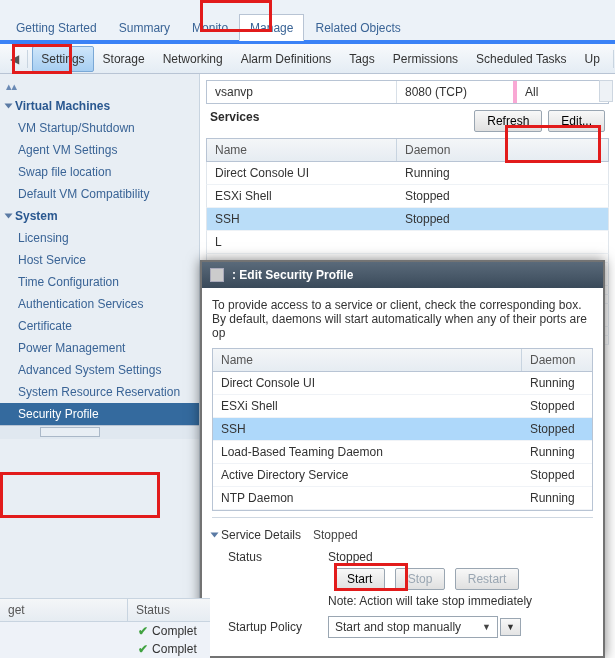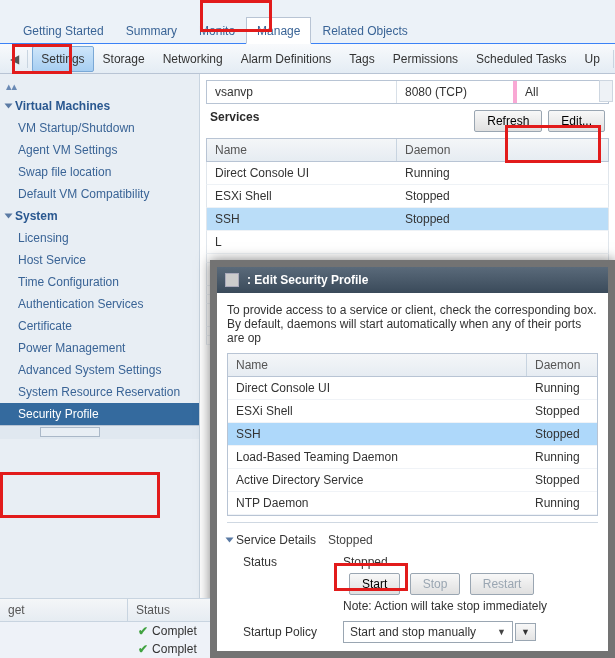--- a/index.html
+++ b/index.html
@@ -1,19 +1,19 @@
 <!DOCTYPE html>
 <html><head>
 <meta charset="utf-8">
 <style>
 * { box-sizing: border-box; margin: 0; padding: 0; font-family: Arial, sans-serif; font-size: 12px; }
 body { background: #e8eef4; width: 615px; height: 658px; overflow: hidden; color: #333; position: relative; }
 
 
-.top-tabs { display: flex; background: #ecf2f8; border-bottom: 1px solid #3b82f6; height: 44px; align-items: flex-end; padding-left: 12px; }
+.top-tabs { display: flex; background: #ecf2f8; border-bottom: 4px solid #3b82f6; height: 44px; align-items: flex-end; padding-left: 5px; }
 .top-tab { padding: 6px 10px 5px; color: #3a6496; cursor: pointer; border: 1px solid transparent; border-bottom: none; }
 .top-tab.active { background: #fff; border: 1px solid #b8c4d4; border-bottom: 1px solid #fff; margin-bottom: -1px; }
 
 
 .sub-tabs { display: flex; background: linear-gradient(#f8fafc,#e4ecf4); border-bottom: 1px solid #b8c4d4; height: 30px; align-items: center; padding: 0 6px; }
 .sub-tab { padding: 5px 8px; color: #333; cursor: pointer; border: 1px solid transparent; white-space: nowrap; }
 .sub-tab.active { background: linear-gradient(#cfe6fa,#a6cef2); border: 1px solid #7aa8d6; border-radius: 2px; }
 .nav-arrow { padding: 2px 4px; color: #555; cursor: pointer; }
 .sep { border-left: 1px solid #c8d4e0; height: 18px; margin: 0 4px; }
 
@@ -40,21 +40,21 @@
 .btn.disabled { color: #9aa6b2; cursor: default; }
 .list-hdr { display: flex; background: linear-gradient(#f4f6f8,#e6ecf2); border: 1px solid #b8c4d4; }
 .list-hdr div { padding: 4px 8px; color: #555; }
 .list-row { display: flex; border-left: 1px solid #e0e6ec; border-right: 1px solid #e0e6ec; border-bottom: 1px solid #eef2f6; }
 .list-row div { padding: 4px 8px; }
 .list-row .c1 { width: 190px; }
 .list-row .c2 { flex: 1; }
 .list-row.sel { background: #baddf8; }
 
 
-.dialog { position: absolute; left: 210px; top: 260px; width: 405px; height: 398px; background: #fff; box-shadow: 0 0 12px rgba(0,0,0,0.5); border: 7px solid #737373; overflow: hidden; }
+.dialog { position: absolute; left: 200px; top: 260px; width: 405px; height: 398px; background: #fff; box-shadow: 0 0 12px rgba(0,0,0,0.5); border: 2px solid #737373; overflow: hidden; }
 .dialog-title { background: linear-gradient(#5a6a7a,#3a4a5a); color: #fff; padding: 6px 8px; font-weight: bold; display: flex; align-items: center; }
 .dialog-title .icon { width: 14px; height: 14px; border: 1px solid #aab; margin-right: 8px; background: #ccc; display: inline-block; }
 .dialog-body { padding: 10px; color: #333; }
 .dlg-list { border: 1px solid #b8c4d4; margin-top: 8px; }
 .dlg-list .hdr { display: flex; background: linear-gradient(#f4f6f8,#e6ecf2); border-bottom: 1px solid #b8c4d4; }
 .dlg-list .hdr div { padding: 4px 8px; color: #555; }
 .dlg-list .row { display: flex; border-bottom: 1px solid #f0f3f7; }
 .dlg-list .row div { padding: 4px 8px; }
 .dlg-list .row .n { flex: 1; }
 .dlg-list .row .d { width: 70px; }

